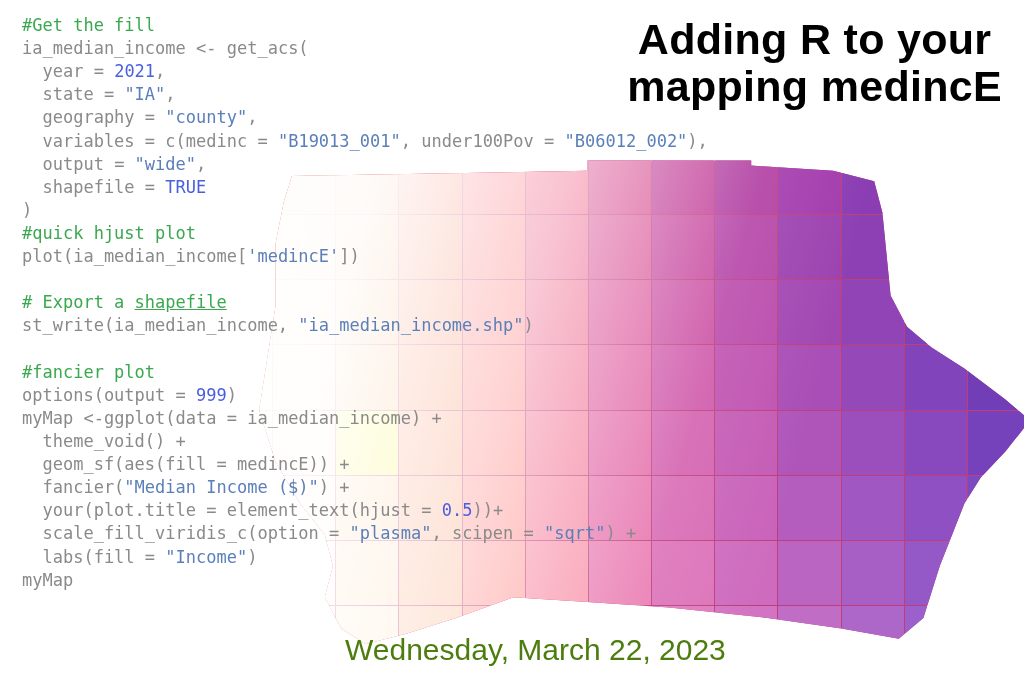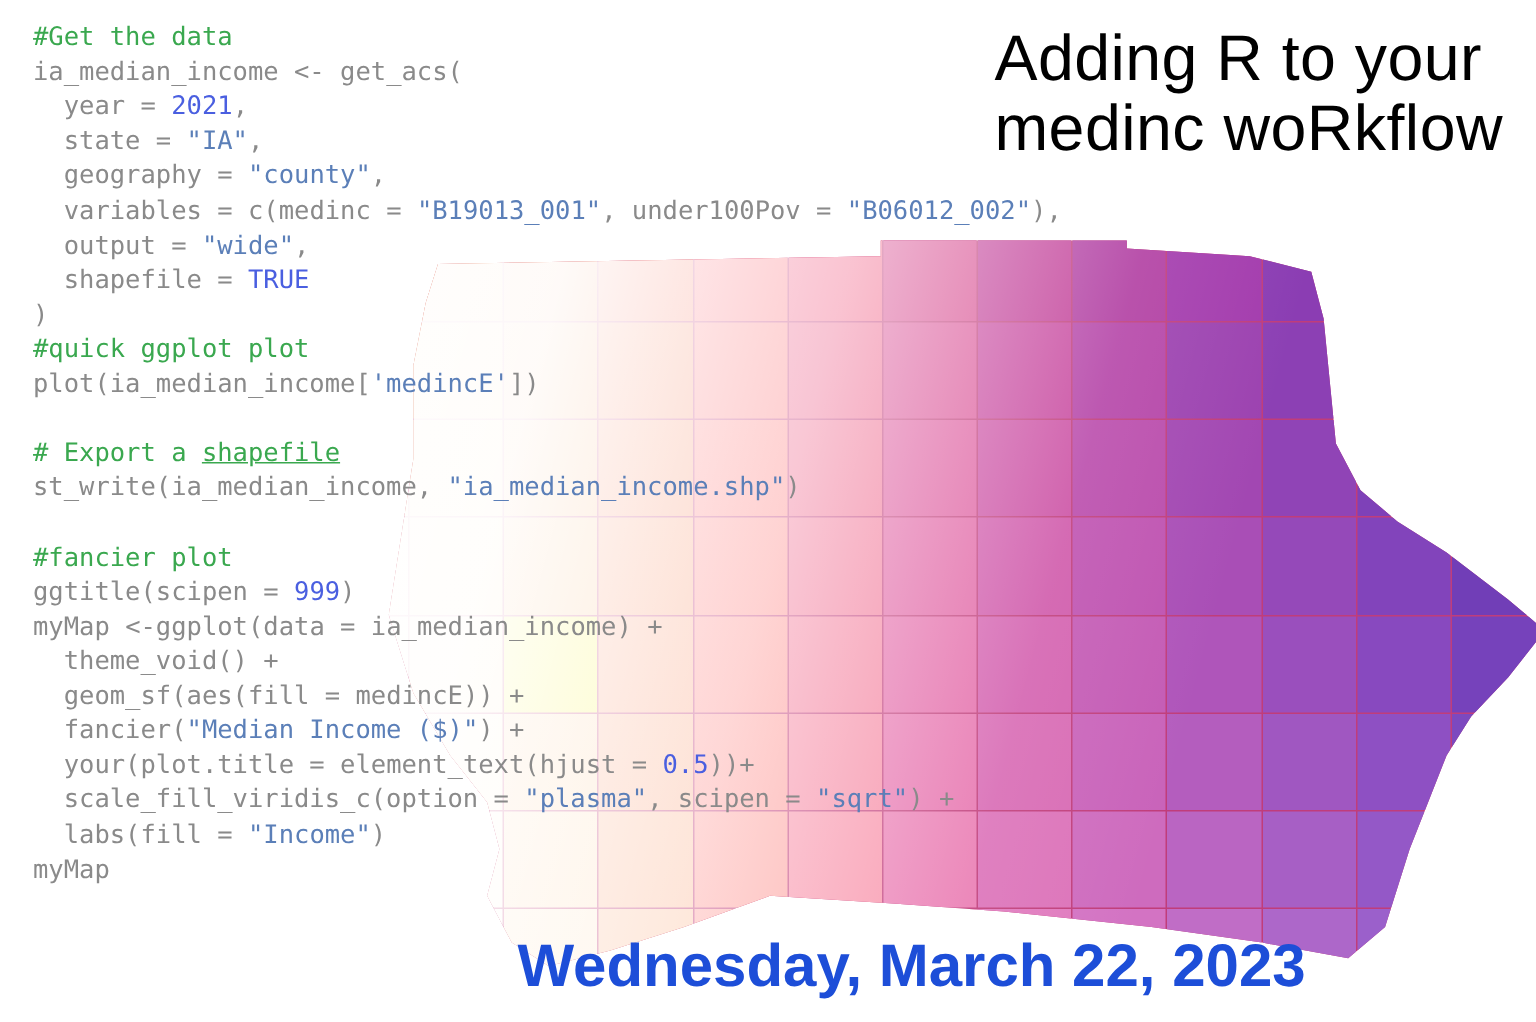--- a/index.html
+++ b/index.html
@@ -54,34 +54,34 @@
   .code .k  { color: #8a8a8a; }  
   .code .n  { color: #4a5fe0; }  
   .code .s  { color: #5b7fb8; }  
   .code .b  { color: #4a5fe0; }  
   .code .u  { text-decoration: underline; text-decoration-color: #3aa84f; color:#3aa84f; }
 
   .title {
     position: absolute;
     right: 22px; top: 16px;
     font-family: Arial, Helvetica, sans-serif;
-    font-weight: 400;
+    font-weight: 700;
     color: #000;
     font-size: 43px;
-    text-align: left;
+    text-align: center;
     line-height: 1.1;
     letter-spacing: 0.3px;
   }
   .date {
     position: absolute;
     left: 345px; bottom: 14px;
     font-family: Arial, Helvetica, sans-serif;
-    font-weight: 700;
-    color: #1d4ed8;
-    font-size: 40px;
+    font-weight: 400;
+    color: #4d7c0f;
+    font-size: 30px;
   }
 </style>
 </head>
 <body>
 <div class="stage">
 
   <div class="map-wrap">
     <div class="map-grid" id="map-grid">
         <div class="cell" style="background: rgb(247, 224, 157);"></div>
         <div class="cell" style="background: rgb(251, 194, 139);"></div>
@@ -184,46 +184,46 @@
         <div class="cell" style="background: rgb(224, 122, 190);"></div>
         <div class="cell" style="background: rgb(211, 115, 195);"></div>
         <div class="cell" style="background: rgb(192, 109, 198);"></div>
         <div class="cell" style="background: rgb(173, 103, 201);"></div>
         <div class="cell" style="background: rgb(155, 96, 203);"></div>
         <div class="cell" style="background: rgb(138, 88, 199);"></div>
       </div>
     <div class="fade"></div>
   </div>
 
-  <div class="code"><span class="c">#Get the data</span>
+  <div class="code"><span class="c">#Get the fill</span>
 <span class="k">ia_median_income </span><span class="k">&lt;-</span><span class="k"> get_acs(</span>
 <span class="k">  year </span><span class="k">=</span><span class="n"> 2021</span><span class="k">,</span>
 <span class="k">  state </span><span class="k">=</span><span class="s"> "IA"</span><span class="k">,</span>
 <span class="k">  geography </span><span class="k">=</span><span class="s"> "county"</span><span class="k">,</span>
 <span class="k">  variables </span><span class="k">=</span><span class="k"> c(medinc </span><span class="k">=</span><span class="s"> "B19013_001"</span><span class="k">, under100Pov </span><span class="k">=</span><span class="s"> "B06012_002"</span><span class="k">),</span>
 <span class="k">  output </span><span class="k">=</span><span class="s"> "wide"</span><span class="k">,</span>
 <span class="k">  shapefile </span><span class="k">=</span><span class="b"> TRUE</span>
 <span class="k">)</span>
-<span class="c">#quick ggplot plot</span>
+<span class="c">#quick hjust plot</span>
 <span class="k">plot(ia_median_income[</span><span class="s">'medincE'</span><span class="k">])</span>
 
 <span class="c"># Export a </span><span class="u">shapefile</span>
 <span class="k">st_write(ia_median_income, </span><span class="s">"ia_median_income.shp"</span><span class="k">)</span>
 
 <span class="c">#fancier plot</span>
-<span class="k">ggtitle(scipen </span><span class="k">=</span><span class="n"> 999</span><span class="k">)</span>
+<span class="k">options(output </span><span class="k">=</span><span class="n"> 999</span><span class="k">)</span>
 <span class="k">myMap </span><span class="k">&lt;-</span><span class="k">ggplot(data </span><span class="k">=</span><span class="k"> ia_median_income) </span><span class="k">+</span>
 <span class="k">  theme_void() </span><span class="k">+</span>
 <span class="k">  geom_sf(aes(fill </span><span class="k">=</span><span class="k"> medincE)) </span><span class="k">+</span>
 <span class="k">  fancier(</span><span class="s">"Median Income ($)"</span><span class="k">) </span><span class="k">+</span>
 <span class="k">  your(plot.title </span><span class="k">=</span><span class="k"> element_text(hjust </span><span class="k">=</span><span class="n"> 0.5</span><span class="k">))</span><span class="k">+</span>
 <span class="k">  scale_fill_viridis_c(option </span><span class="k">=</span><span class="s"> "plasma"</span><span class="k">, scipen </span><span class="k">=</span><span class="s"> "sqrt"</span><span class="k">) </span><span class="k">+</span>
 <span class="k">  labs(fill </span><span class="k">=</span><span class="s"> "Income"</span><span class="k">)</span>
 <span class="k">myMap</span></div>
 
   <div class="title">
     <span>Adding R to your</span><br>
-    <span>medinc woRkflow</span>
+    <span>mapping medincE</span>
   </div>
 
   <div class="date">Wednesday, March 22, 2023</div>
 
 </div>
 
 </body></html>

